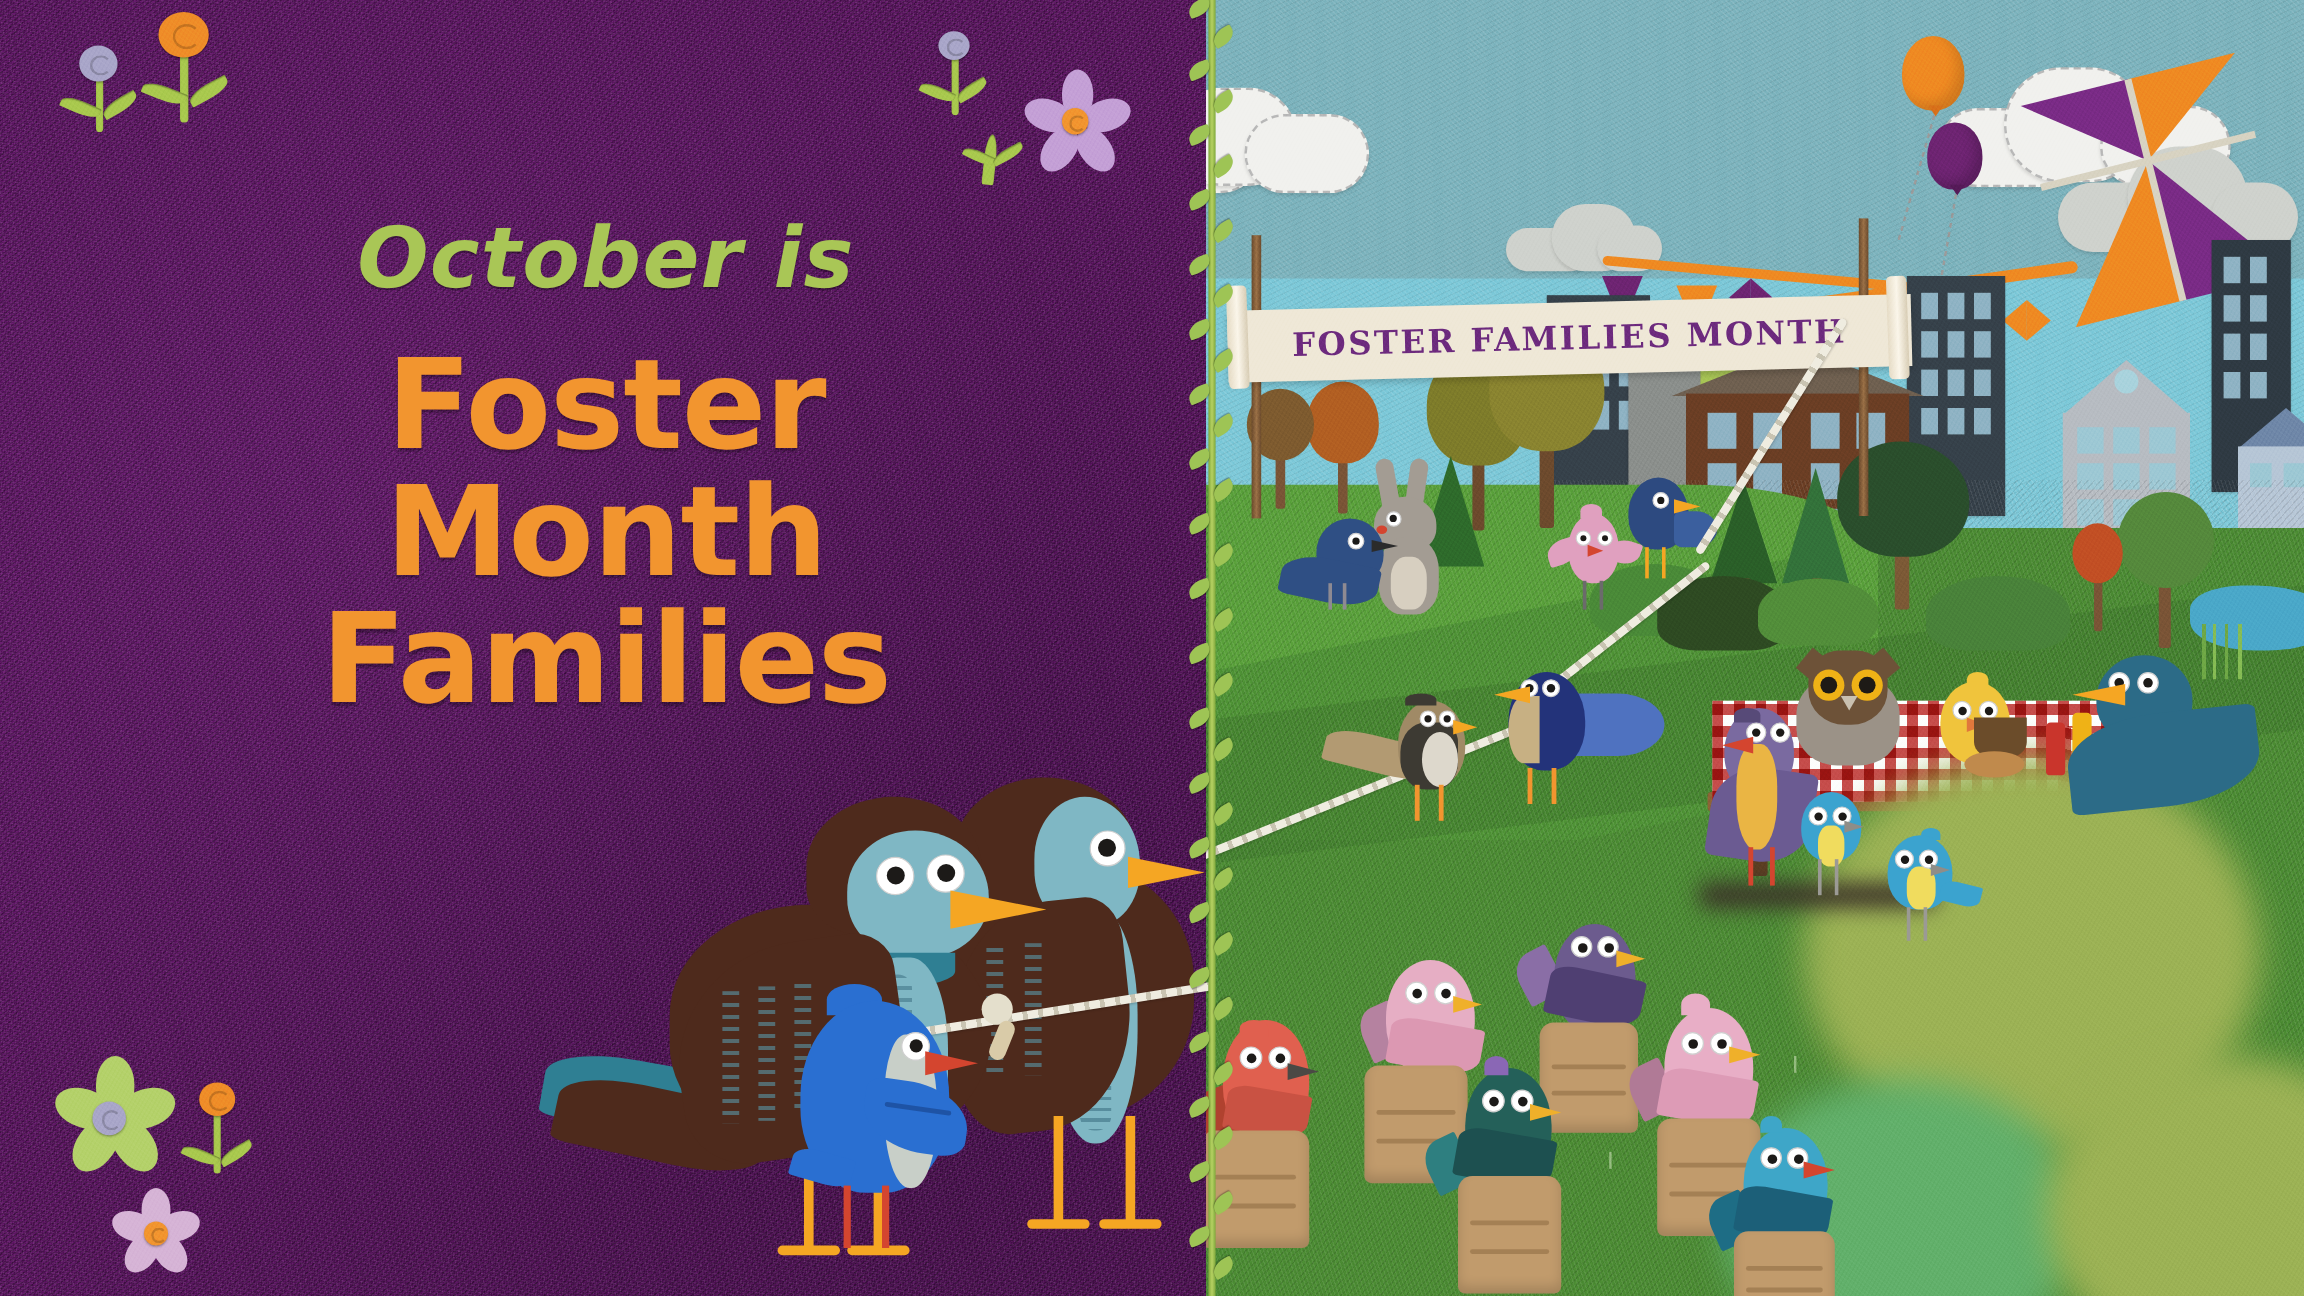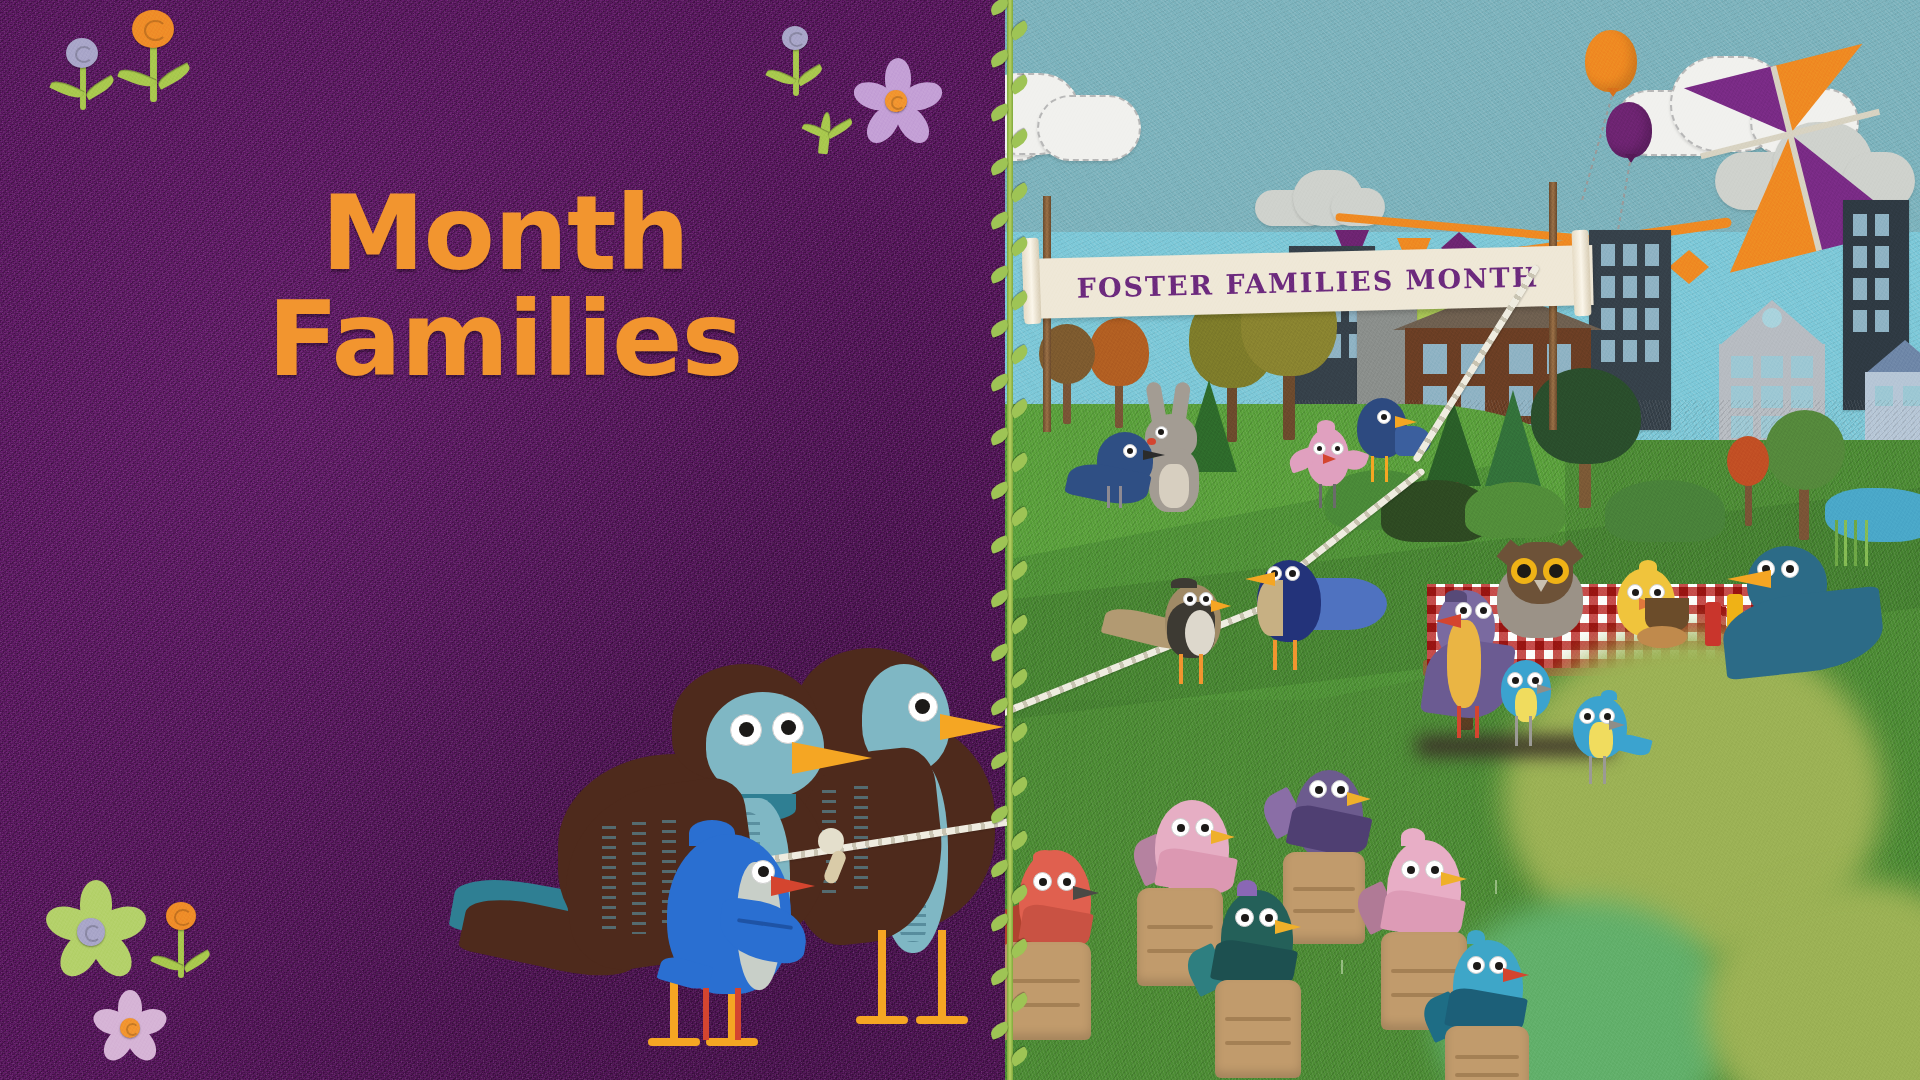--- a/index.html
+++ b/index.html
@@ -204,21 +204,23 @@
     <div class="petal5" style="left:96px;top:990px;width:70px;height:72px;">
       <i style="background:#d6b4d6;width:24px;height:36px;transform-origin:50% 38px;transform:rotate(0deg);"></i>
       <i style="background:#d6b4d6;width:24px;height:36px;transform-origin:50% 38px;transform:rotate(72deg);"></i>
       <i style="background:#d6b4d6;width:24px;height:36px;transform-origin:50% 38px;transform:rotate(144deg);"></i>
       <i style="background:#d6b4d6;width:24px;height:36px;transform-origin:50% 38px;transform:rotate(216deg);"></i>
       <i style="background:#d6b4d6;width:24px;height:36px;transform-origin:50% 38px;transform:rotate(288deg);"></i>
       <div class="bud" style="left:24px;top:28px;width:20px;height:20px;background:#f2952f;"></div>
     </div>
 
     <div class="headline">
+      <div class="line-oct">October is</div>
       <div class="line-big">
+        <span class="ln">Foster</span>
         <span class="ln">Month</span>
         <span class="ln">Families</span>
       </div>
     </div>
 
     <div class="bird" style="left:770px;top:640px;width:290px;height:420px;z-index:28;">
       <div class="bbody" style="left:10px;top:78px;width:215px;height:215px;background:#4e2a1c;border-radius:52% 48% 48% 52%;"></div>
       <div style="position:absolute;left:26px;top:8px;width:150px;height:120px;background:#4e2a1c;border-radius:55% 55% 40% 40%;"></div>
       <div style="position:absolute;left:92px;top:24px;width:88px;height:108px;background:#7fb7c4;border-radius:50% 55% 45% 45%;"></div>
       <div class="eye" style="left:138px;top:52px;width:28px;height:28px;">

